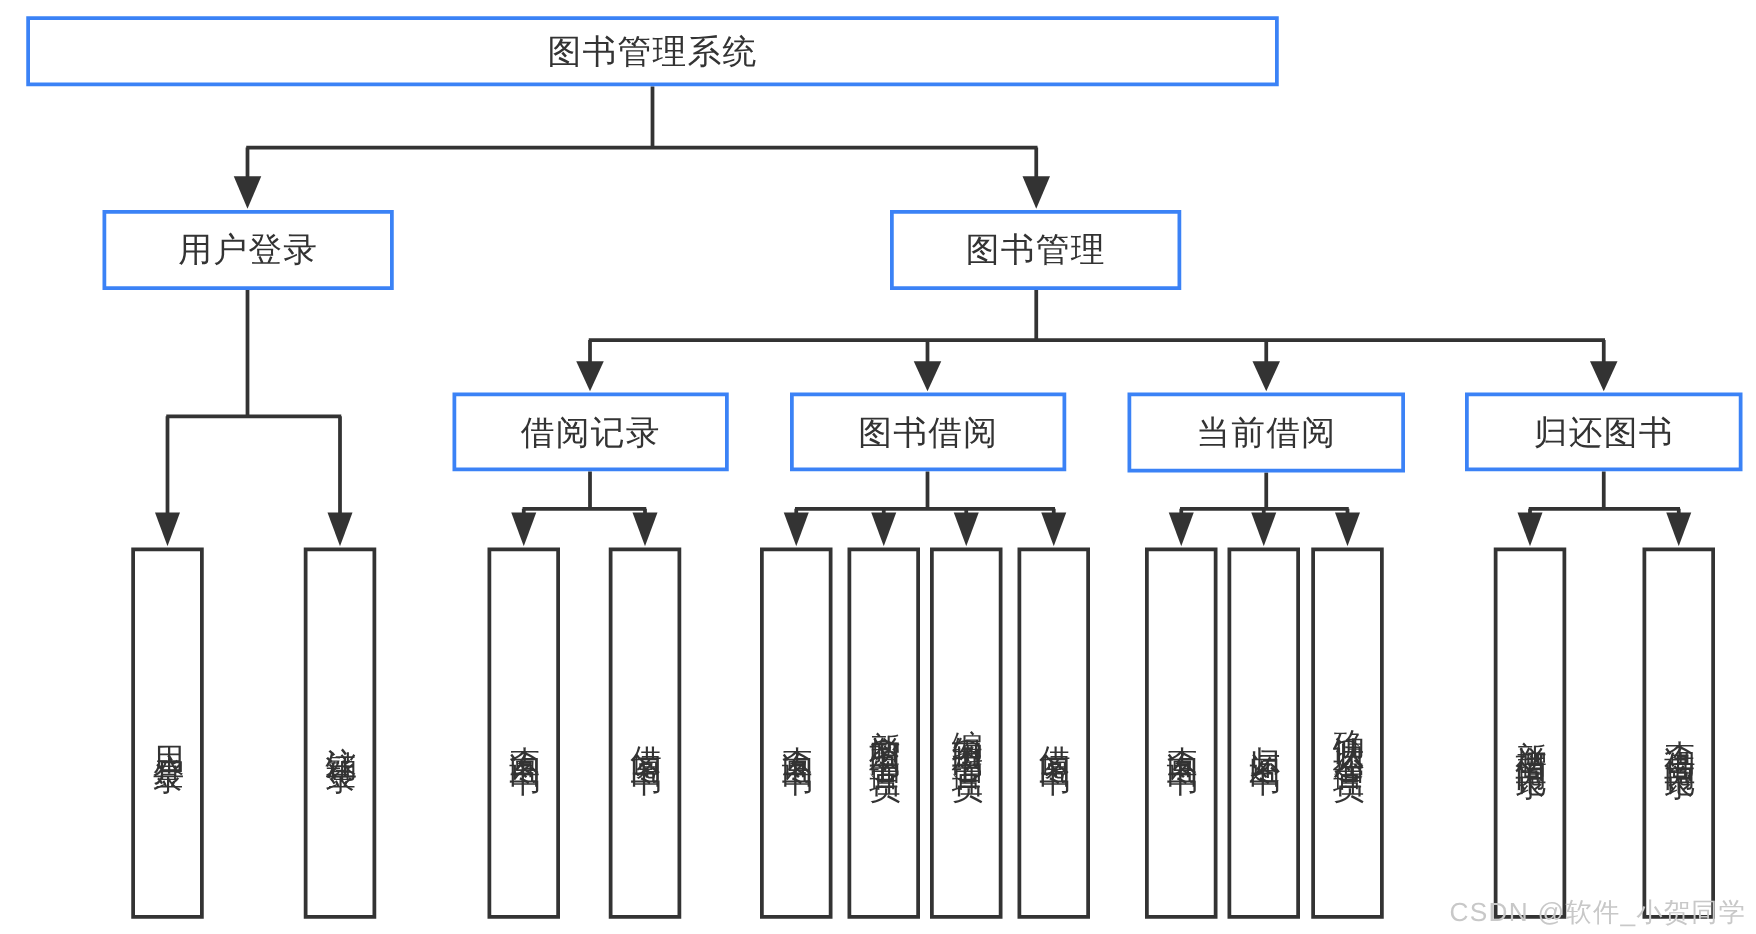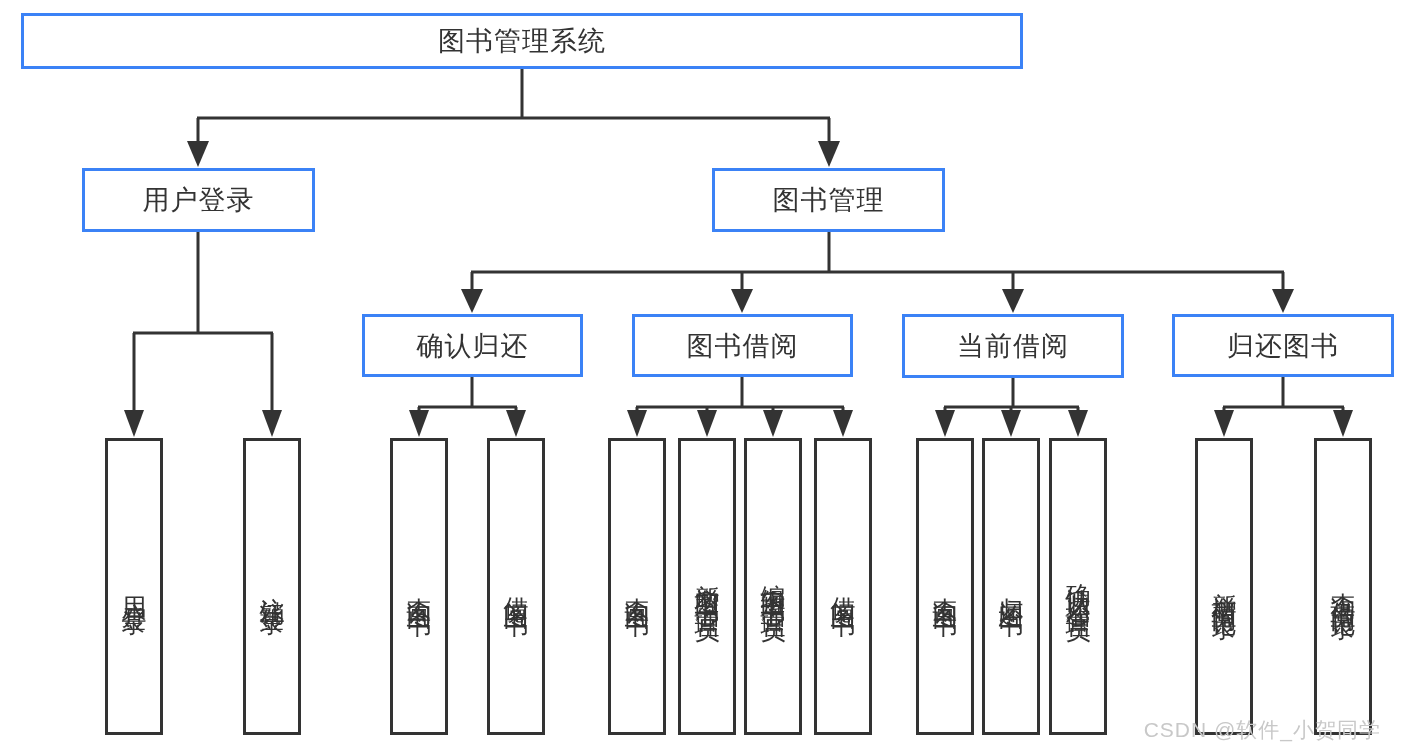--- a/index.html
+++ b/index.html
@@ -17,21 +17,21 @@
   .leaf{
     position:absolute;box-sizing:border-box;border:3px solid #333333;background:#ffffff;
     top:438px;width:58px;height:297px;
     display:flex;align-items:center;justify-content:center;
   }
   .vtext{
     display:block;writing-mode:vertical-rl;text-orientation:mixed;
     font-size:25px;letter-spacing:5px;line-height:1.15;white-space:nowrap;
   }
   .watermark{
-    position:absolute;right:24px;bottom:3px;
+    position:absolute;right:8px;bottom:3px;
     font-size:21px;color:#c8c8c8;letter-spacing:1px;white-space:nowrap;
   }
 </style>
 </head>
 <body>
 
 <div class="canvas">
 
   <svg id="connectors" class="connectors" width="1405" height="747">
     <path d="M522 69 V118 M197 118 H830 M198 118 V148 M829 118 V148
@@ -60,21 +60,21 @@
       <polygon points="1078,437 1068,410 1088,410" fill="#333333"></polygon>
       <polygon points="1224,437 1214,410 1234,410" fill="#333333"></polygon>
       <polygon points="1343,437 1333,410 1353,410" fill="#333333"></polygon>
     </svg>
 
   <div class="node root" style="left:21px;top:13px;width:1002px;height:56px">图书管理系统</div>
 
   <div class="node" style="left:82px;top:168px;width:233px;height:64px">用户登录</div>
   <div class="node" style="left:712px;top:168px;width:233px;height:64px">图书管理</div>
 
-  <div class="node" style="left:362px;top:314px;width:221px;height:63px">确认归还</div>
+  <div class="node" style="left:362px;top:314px;width:221px;height:63px">借阅记录</div>
   <div class="node" style="left:632px;top:314px;width:221px;height:63px">图书借阅</div>
   <div class="node" style="left:902px;top:314px;width:222px;height:64px">当前借阅</div>
   <div class="node" style="left:1172px;top:314px;width:222px;height:63px">归还图书</div>
 
   <div class="leaf" style="left:105px">
     <span class="vtext">用户登录</span>
   </div>
   <div class="leaf" style="left:243px">
     <span class="vtext">注销登录</span>
   </div>

